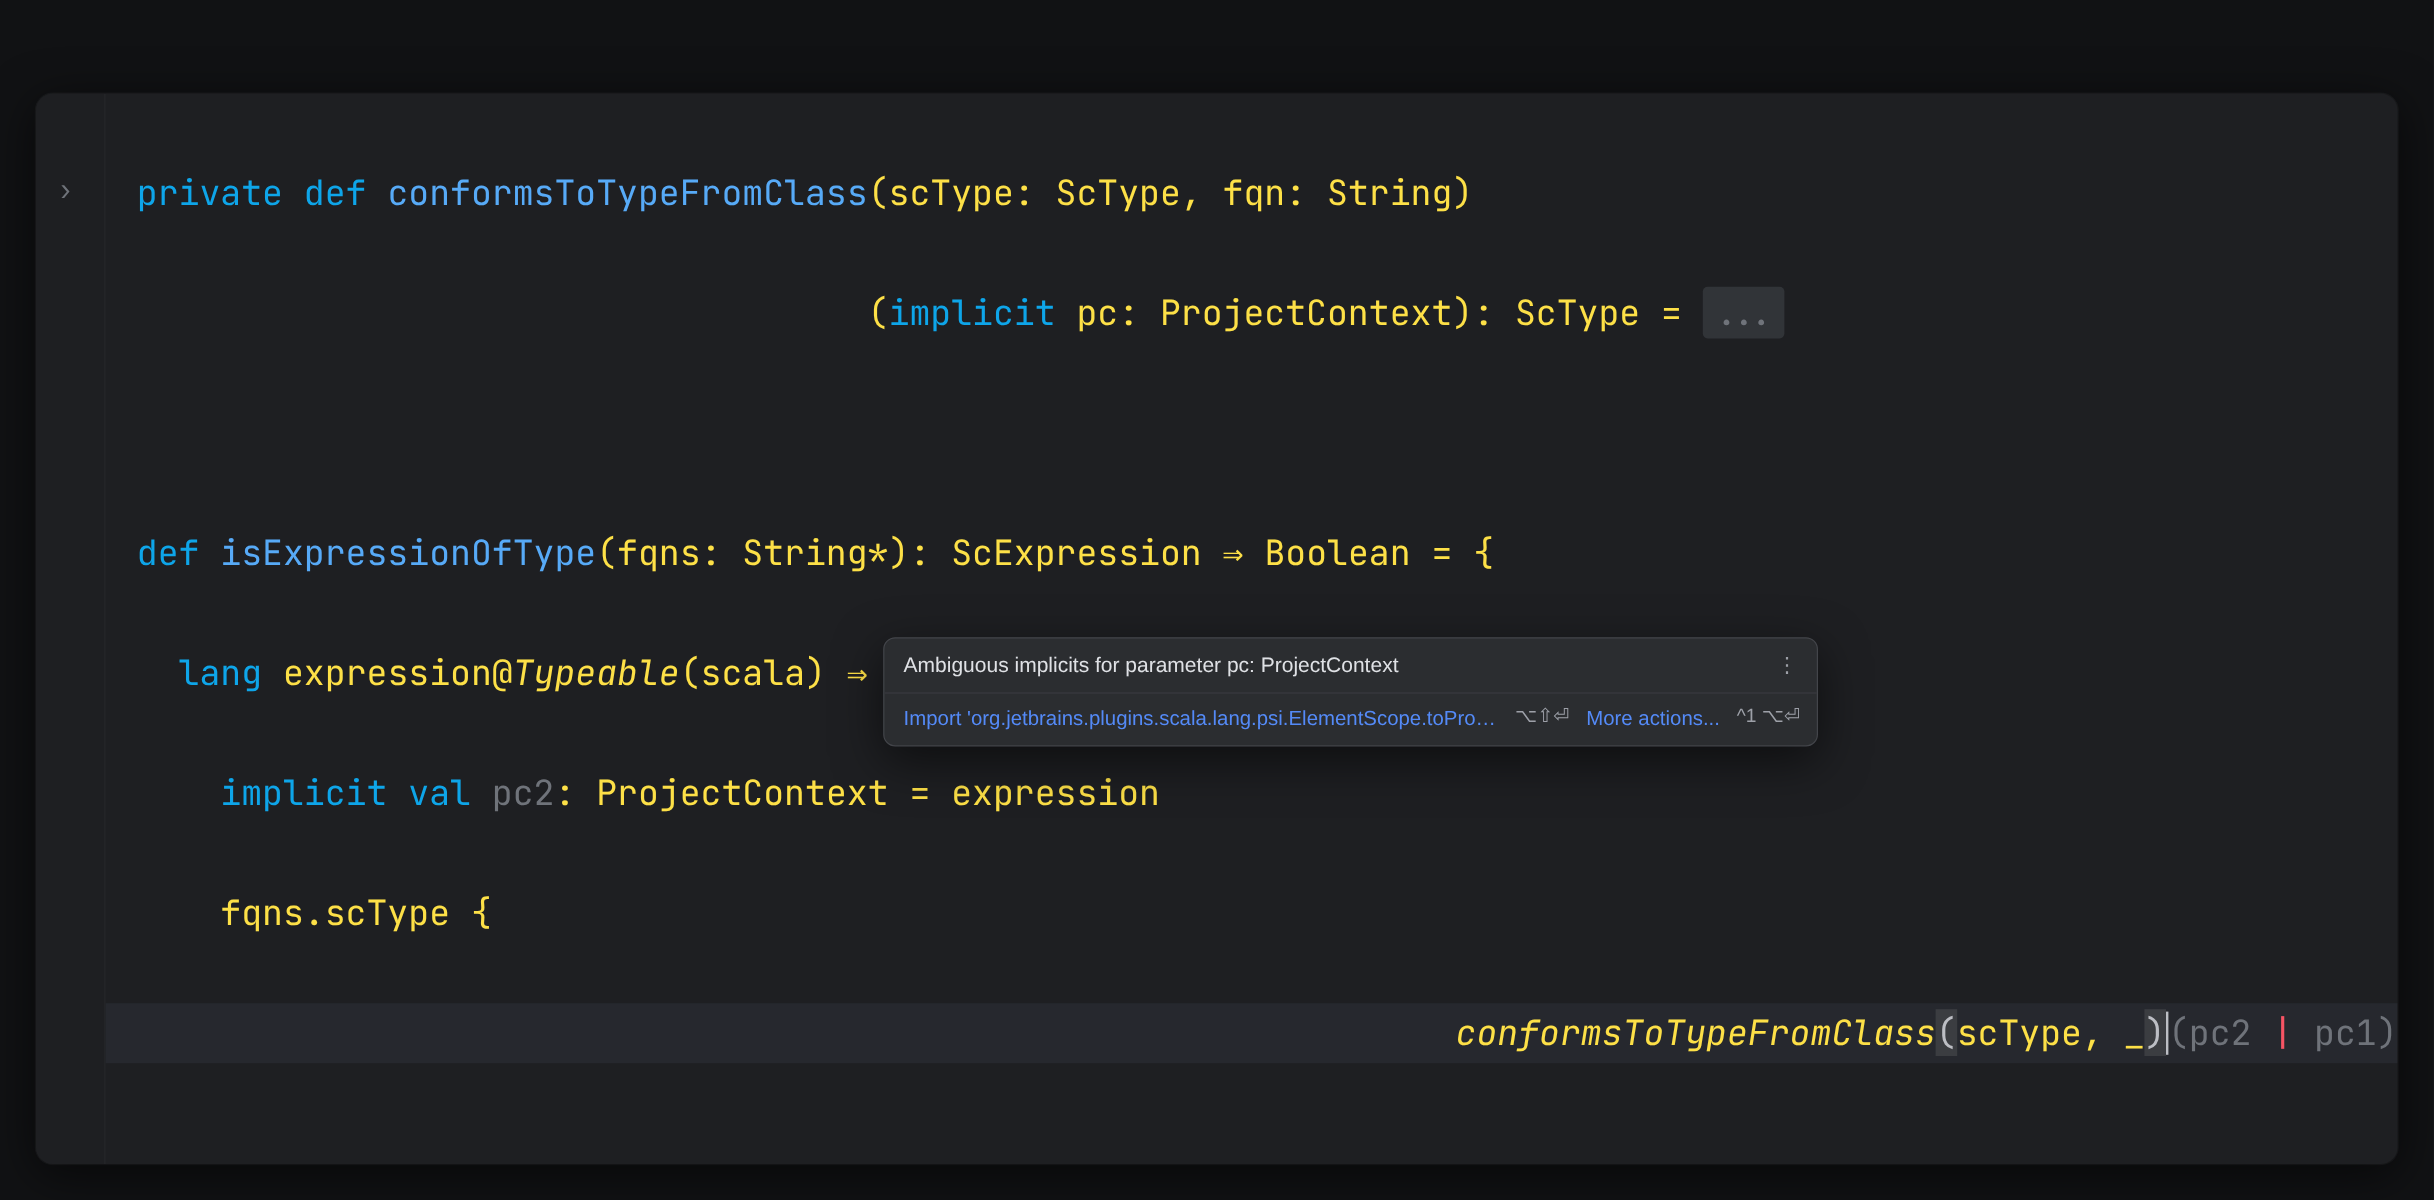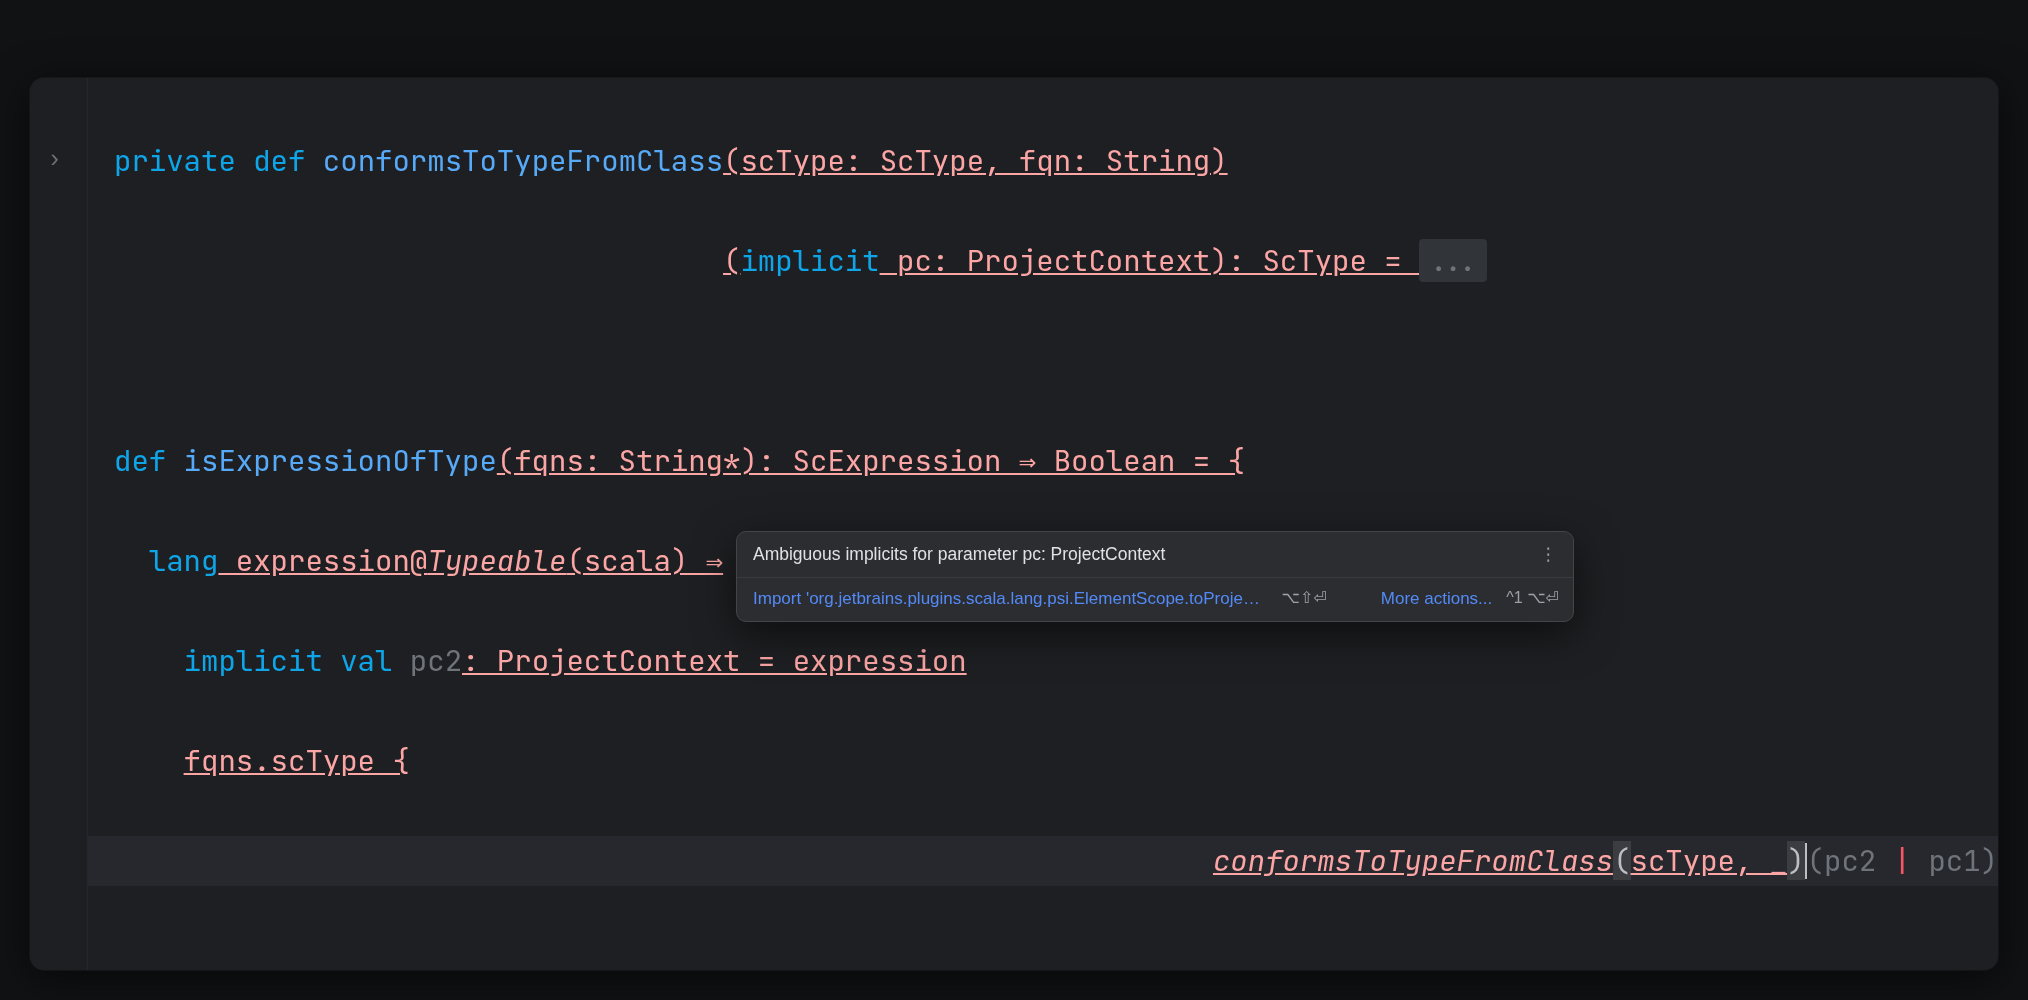--- a/index.html
+++ b/index.html
@@ -57,35 +57,35 @@
     line-height: 50px;
     white-space: pre;
   }
 
   .ln { display: block; padding-left: 26px; position: relative; }
   .ln.hl { background: #26282e; text-align: right; }
 
   
   .kw     { color: #0ea5e9; }   
   .fn     { color: #57aaf7; }   
-  .pl     { color: #fca5a5; text-decoration: underline; }
+  .pl     { color: #fde047; }
   .it     { font-style: italic; }
   .dim    { color: #6f737a; }
   .hint   { color: #6f737a; }
   .err    { color: #f75464; }
   .fold   { background: #313438; color: #6f737a; border-radius:4px; padding: 2px 8px; }
   .mh     { background: #3b3d41; border-radius:0; }
   .cursor { display:inline-block; width:2px; height:36px; background:#bcbec4; vertical-align:middle; margin-bottom:4px;}
 
   
   .tooltip {
     position: absolute;
     left: 706px;
     top: 453px;
-    width: 838px;
+    width: 779px;
     background: #2b2d30;
     border: 1px solid #43454a;
     border-radius: 10px;
     box-shadow: 0 12px 40px rgba(0,0,0,0.55);
     font-family: -apple-system, "Segoe UI", sans-serif;
     font-size: 17.5px;
     line-height: 1.4;
     overflow: hidden;
   }
   .tooltip-row1 {
@@ -100,21 +100,21 @@
     display: flex;
     align-items: center;
     padding: 9px 14px 11px 16px;
     border-top: 1px solid #393b40;
     color: #548af7;
     font-size: 17px;
     gap: 14px;
   }
   .tooltip-row2 .grow { flex: 1; overflow:hidden; text-overflow:ellipsis; white-space:nowrap; cursor:pointer; }
   .kbd { color: #9da0a8; font-size: 16px; white-space:nowrap; }
-  .more-link { color: #548af7; cursor:pointer; white-space:nowrap;margin-left:40px; }
+  .more-link { color: #548af7; cursor:pointer; white-space:nowrap; }
 </style>
 </head>
 <body>
 
 <div class="editor-wrap">
 
   <div class="gutter">
     <span class="gutter-arrow">›</span>
   </div>
 

